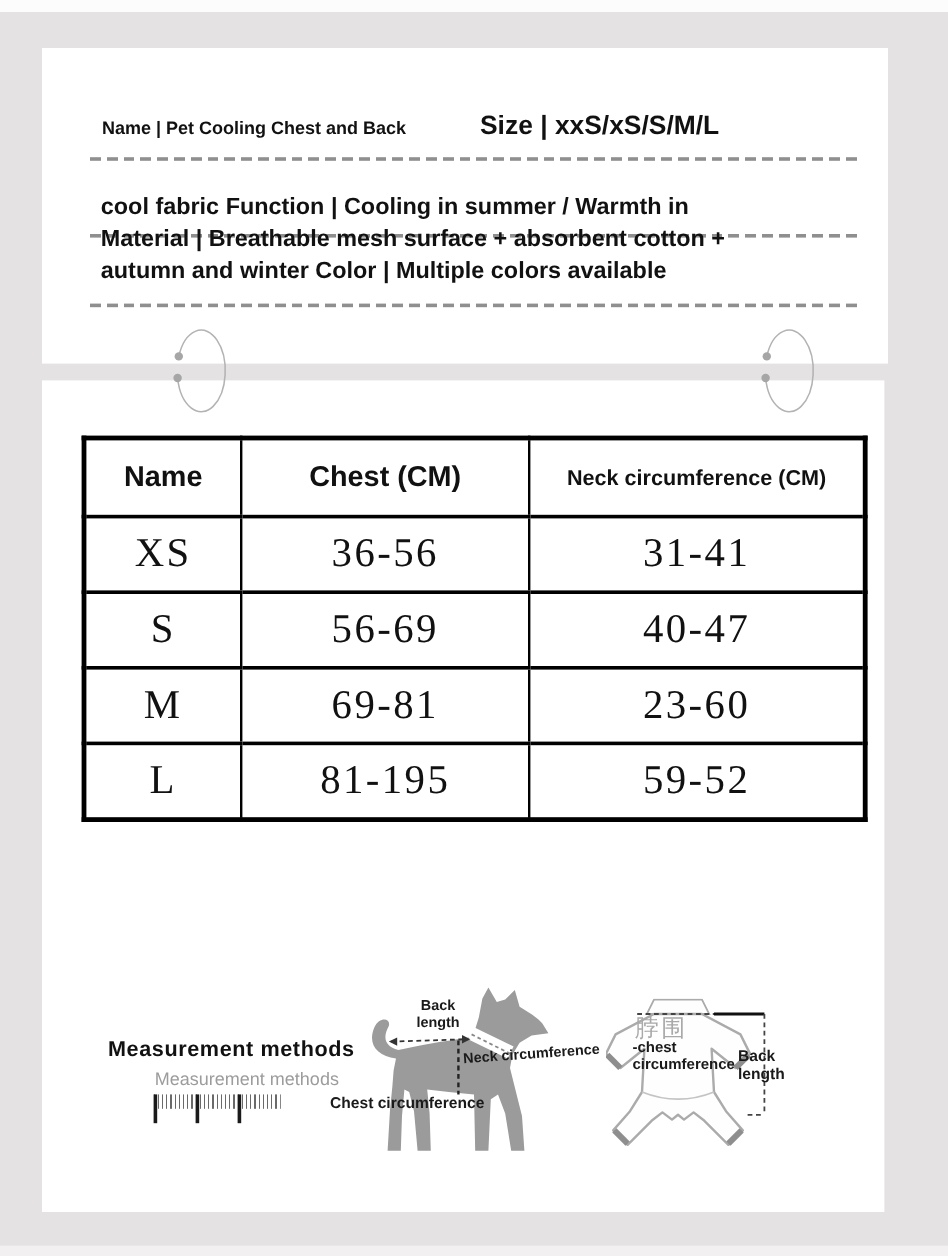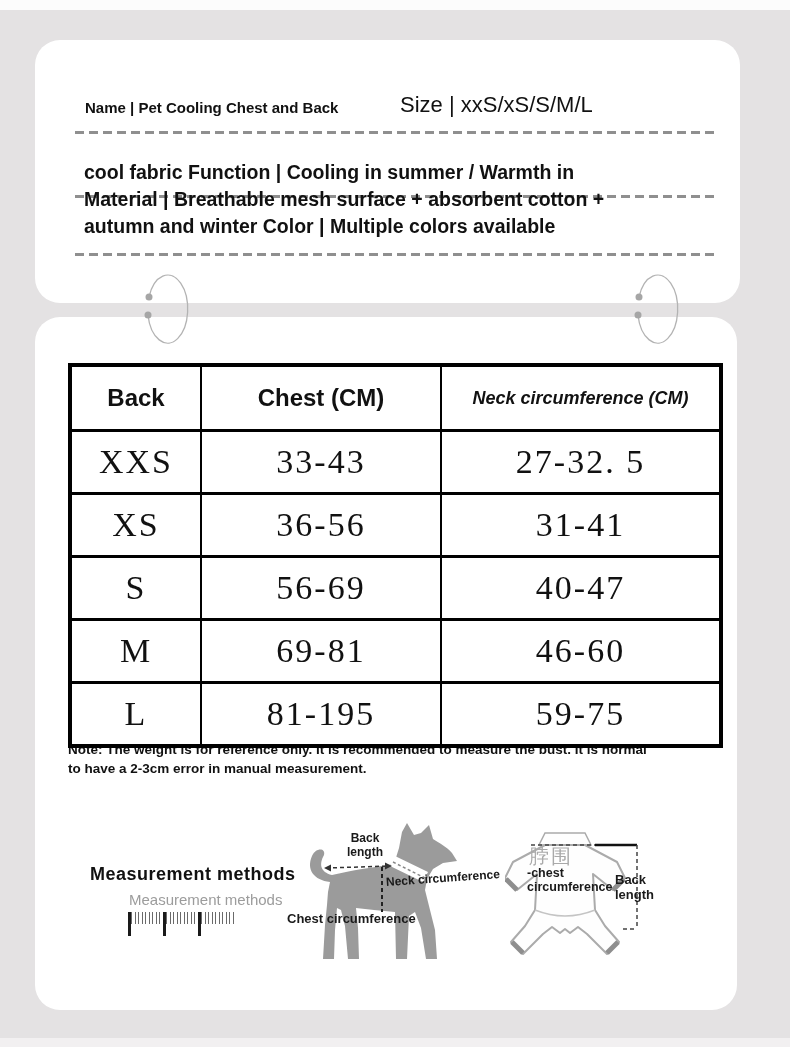--- a/index.html
+++ b/index.html
@@ -1,42 +1,42 @@
 <!DOCTYPE html>
 <html><head>
 <meta charset="utf-8">
 <style>
   html,body{margin:0;padding:0;background:#e4e2e3;}
   .page{position:relative;width:790px;height:1047px;background:#e4e2e3;
         font-family:"Liberation Sans",sans-serif;overflow:hidden;color:#111;}
   .abs{position:absolute;}
-  .card{position:absolute;background:#ffffff;border-radius:25px;}
+  .card{position:absolute;background:#ffffff;}
   #card1{left:35px;top:40px;width:705px;height:263px;}
   #card2{left:35px;top:317px;width:702px;height:693px;}
   #topstrip{left:0;top:0;width:790px;height:10px;background:#fcfcfc;}
   #bottomstrip{left:0;top:1038px;width:790px;height:9px;background:#f2f0f1;}
 
   .dashline{height:3px;width:641px;left:75px;z-index:1;
     background:repeating-linear-gradient(90deg,#8f8f8f 0 9px,transparent 9px 14px);}
   #dash1{top:131px;} #dash2{top:195px;} #dash3{top:253px;}
 
   #name-label{left:85px;top:99px;font-size:15px;font-weight:bold;z-index:2;}
-  #size-label{left:400px;top:92px;font-size:22px;font-weight:normal;z-index:2;}
+  #size-label{left:400px;top:92px;font-size:22px;font-weight:bold;z-index:2;}
   #material{left:84px;top:159px;z-index:2;font-size:19.5px;font-weight:bold;line-height:27px;}
 
   table{border-collapse:collapse;background:#fff;table-layout:fixed;}
   #size-table{left:68px;top:363px;z-index:2;}
   #size-table th,#size-table td{border:2px solid #000;border-top-width:3px;border-bottom-width:3px;
     text-align:center;vertical-align:middle;padding:0;}
   #size-table{border:4px solid #000;}
   #size-table th{height:62px;font-family:"Liberation Sans",sans-serif;}
   #size-table td{height:60px;font-family:"Liberation Serif",serif;font-weight:normal;
     font-size:34px;letter-spacing:2px;}
   .c1{width:131px;} .c2{width:240px;} .c3{width:280px;}
-  .h-big{font-size:24px;} .h-small{font-size:18px;font-style:italic;}
+  .h-big{font-size:24px;} .h-small{font-size:18px;}
 
   #note{left:68px;top:740px;font-size:13.5px;font-weight:bold;line-height:19px;}
 
   #mm-title{left:90px;top:864px;font-size:18px;font-weight:bold;letter-spacing:0.5px;}
   #mm-sub{left:129px;top:891px;font-size:15px;color:#9c9c9c;}
   #ruler{left:128px;top:912px;width:106px;height:24px;}
   #ruler .ticks{position:absolute;left:0;top:0;width:106px;height:12px;
     background:repeating-linear-gradient(90deg,#6a6a6a 0 1px,transparent 1px 3.5px);}
   #ruler .big{position:absolute;top:0;width:3px;height:24px;background:#1a1a1a;}
 
@@ -84,58 +84,49 @@
   <div class="card" id="card2">
 
     <table class="abs" id="size-table" style="left:33px;top:46px;">
       <colgroup>
           <col class="c1">
           <col class="c2">
           <col class="c3">
         </colgroup>
       <thead>
         <tr>
-          <th class="h-big">Back</th>
+          <th class="h-big">Name</th>
           <th class="h-big">Chest (CM)</th>
           <th class="h-small">Neck circumference (CM)</th>
         </tr>
       </thead>
       <tbody>
-        <tr>
-          <td>XXS</td>
-          <td>33-43</td>
-          <td>27-32. 5</td>
-        </tr>
         <tr>
           <td>XS</td>
           <td>36-56</td>
           <td>31-41</td>
         </tr>
         <tr>
           <td>S</td>
           <td>56-69</td>
           <td>40-47</td>
         </tr>
         <tr>
           <td>M</td>
           <td>69-81</td>
-          <td>46-60</td>
+          <td>23-60</td>
         </tr>
         <tr>
           <td>L</td>
           <td>81-195</td>
-          <td>59-75</td>
+          <td>59-52</td>
         </tr>
       </tbody>
     </table>
 
-    <div class="abs" id="note" style="left:33px;top:423px;">
-      <div>Note: The weight is for reference only. It is recommended to measure the bust. It is normal</div>
-      <div>to have a 2-3cm error in manual measurement.</div>
-    </div>
 
     <div class="abs" id="mm-title" style="left:55px;top:547px;">Measurement methods</div>
     <div class="abs" id="mm-sub" style="left:94px;top:574px;">Measurement methods</div>
 
     <div class="abs" id="ruler" style="left:93px;top:595px;">
       <div class="ticks"></div>
       <div class="big" style="left:0;"></div>
       <div class="big" style="left:35px;"></div>
       <div class="big" style="left:70px;"></div>
     </div>
@@ -150,21 +141,21 @@
         L37 86 L35 108 L34 137 L23 137 L25 103 L27 83 L28 70 Z"></path>
       <polygon points="95,34 128,50 123,60 90,44" fill="#ffffff"></polygon>
       <line x1="93" y1="40" x2="125" y2="56" stroke="#888888" stroke-width="1.5" stroke-dasharray="3 2.5"></line>
       <line x1="26" y1="46" x2="90" y2="44" stroke="#333333" stroke-width="1.5" stroke-dasharray="4 3"></line>
       <polygon points="24,46 31,42.5 31,49.5" fill="#333333"></polygon>
       <polygon points="92,44 85,40.5 85,47.5" fill="#333333"></polygon>
       <line x1="82" y1="45" x2="82" y2="90" stroke="#222222" stroke-width="2" stroke-dasharray="4 3"></line>
     </svg>
     <div class="abs ill-label" id="lbl-backlen-dog" style="left:301px;top:515px;">Back length</div>
     <div class="abs ill-label" id="lbl-neck-dog" style="left:351px;top:558px;">Neck circumference</div>
-    <div class="abs ill-label" id="lbl-chest-dog" style="left:252px;top:594px;">Chest circumference</div>
+    <div class="abs ill-label" id="lbl-chest-dog" style="left:240px;top:594px;">Chest circumference</div>
 
     <svg class="abs" style="left:470px;top:515px;" width="135" height="130" viewBox="0 0 135 130">
       <polygon points="40,1 80,1 86,13 34,13" fill="#fefefe" stroke="#ababab" stroke-width="1.5"></polygon>
       <path fill="#fefefe" stroke="#ababab" stroke-width="2" stroke-linejoin="round" d="M40 13 L8 30 L0 46 L12 58 L32 42 L30 78 L20 94 L6 110 L18 122 L38 102
            L47 95 L55 101 L60 97 L65 101 L73 95 L82 102 L102 122 L114 110 L100 94
            L90 78 L88 42 L108 58 L120 46 L112 30 L80 13 Z"></path>
       <path d="M30 78 Q60 90 90 78" fill="none" stroke="#c4c4c4" stroke-width="1.5"></path>
       <line x1="1" y1="47" x2="12" y2="58" stroke="#8e8e8e" stroke-width="5"></line>
       <line x1="119" y1="47" x2="108" y2="58" stroke="#8e8e8e" stroke-width="5"></line>
       <line x1="7" y1="110" x2="18" y2="121" stroke="#8e8e8e" stroke-width="5"></line>

